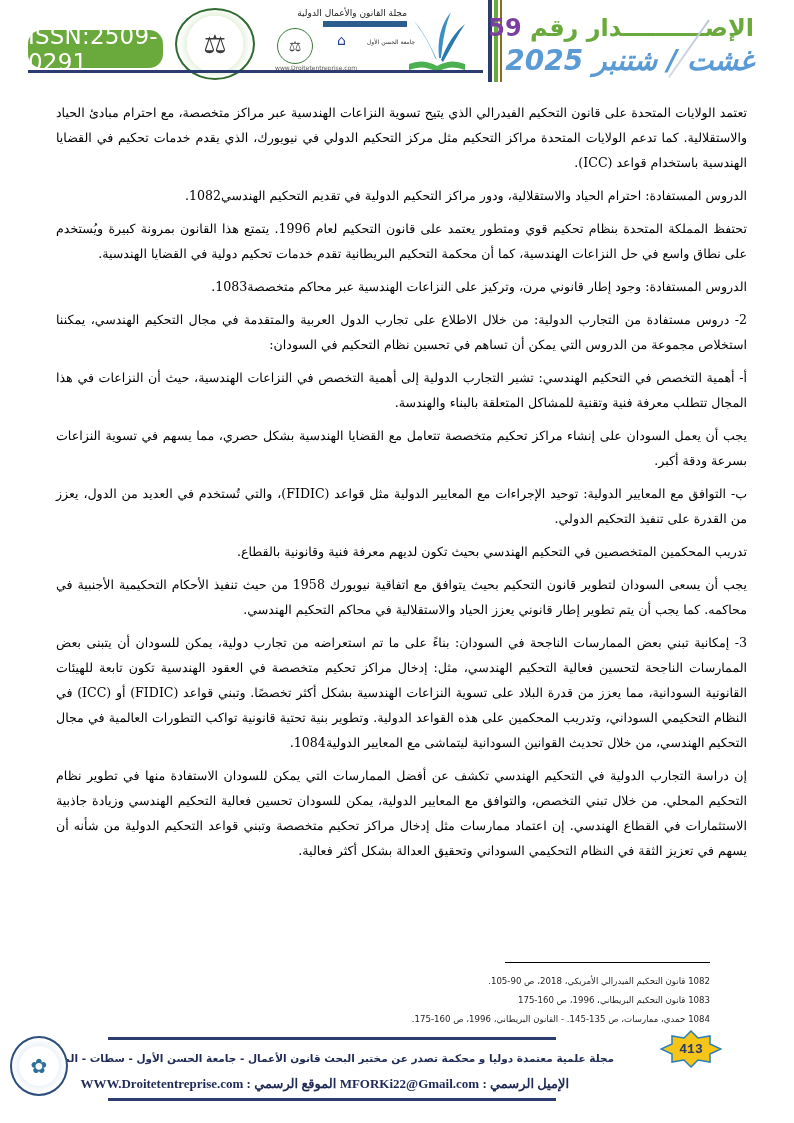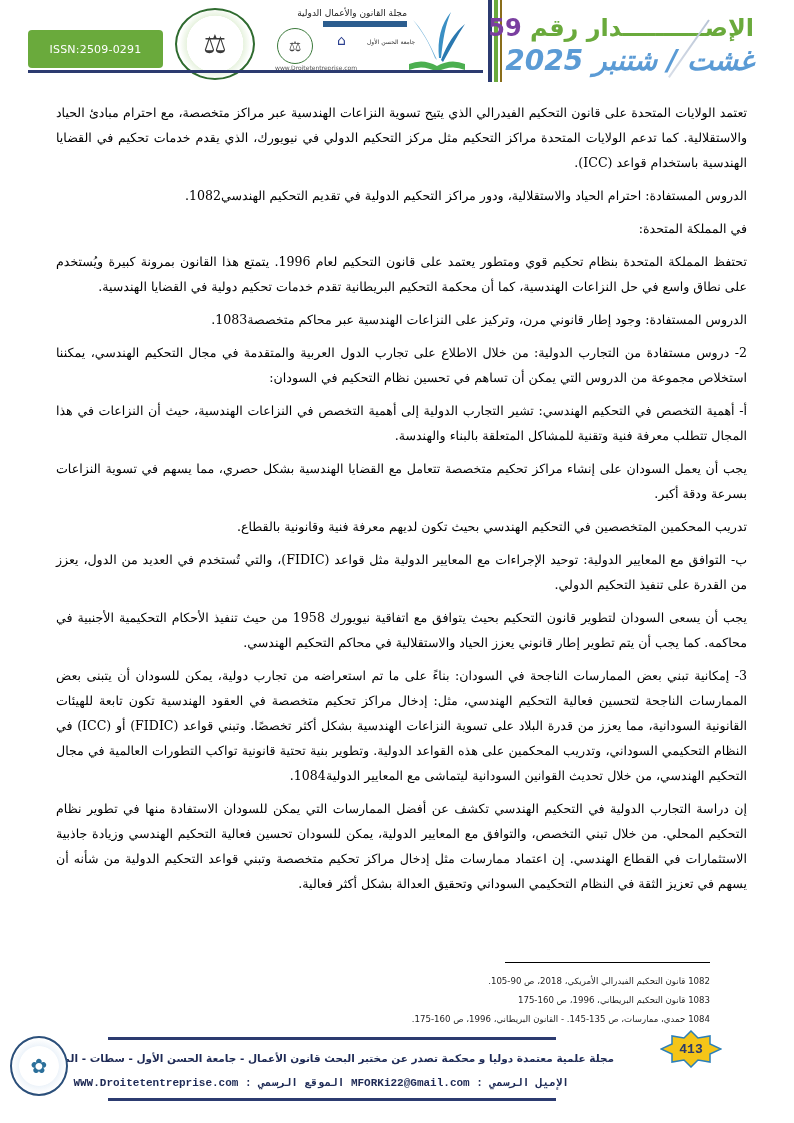--- a/index.html
+++ b/index.html
@@ -1,19 +1,19 @@
 <!DOCTYPE html>
 <html><head>
 <meta charset="utf-8">
 <style>
   html, body { margin:0; padding:0; background:#fff; }
   body { width:794px; height:1123px; position:relative; overflow:hidden; font-family:"DejaVu Sans", sans-serif; color:#000; }
 
   
-  .issn { position:absolute; left:28px; top:30px; width:135px; height:38px; background:#6aaa3c; border-radius:4px; color:#fff; font-family:"DejaVu Sans", sans-serif; font-size:11px; display:flex; align-items:center; justify-content:center; letter-spacing:0.2px; }
+  .issn { position:absolute; left:28px; top:30px; width:135px; height:38px; background:#6aaa3c; border-radius:14px; color:#fff; font-family:"DejaVu Sans", sans-serif; font-size:23px; display:flex; align-items:center; justify-content:center; letter-spacing:0.2px; }
   .seal { position:absolute; left:175px; top:8px; width:80px; height:72px; border-radius:50%; border:2px solid #2f6b2f; box-sizing:border-box; display:flex; align-items:center; justify-content:center; background:radial-gradient(circle,#fff 55%,#e8f3e0 56%,#fff 70%); }
   .seal .scale { font-size:26px; color:#3a3a3a; }
   .journal-logo { position:absolute; left:275px; top:6px; width:200px; height:70px; }
   .jl-title { position:absolute; right:68px; top:2px; font-size:9px; color:#222; direction:rtl; white-space:nowrap; font-family:"DejaVu Sans", sans-serif; }
   .jl-band { position:absolute; left:48px; top:15px; width:84px; height:6px; background:#2b5d8f; }
   .jl-seal { position:absolute; left:2px; top:22px; width:34px; height:34px; border-radius:50%; border:1px solid #3c7a3c; font-size:14px; display:flex; align-items:center; justify-content:center; color:#444; }
   .jl-arch { position:absolute; left:62px; top:26px; font-size:14px; color:#2b3f8f; }
   .jl-univ { position:absolute; left:92px; top:32px; font-size:6px; color:#333; direction:rtl; }
   .jl-url { position:absolute; left:0; top:58px; font-size:6px; color:#555; font-family:"DejaVu Sans", sans-serif; }
   .jl-book { position:absolute; right:8px; top:2px; width:60px; height:66px; }
@@ -35,21 +35,21 @@
   
   .fn-rule { position:absolute; left:505px; top:962px; width:205px; height:1px; background:#000; }
   .footnotes { position:absolute; right:84px; top:972px; direction:rtl; font-family:"DejaVu Sans", sans-serif; font-size:8.6px; line-height:19px; color:#222; }
   .footnotes div { white-space:nowrap; }
 
   
   .foot-rule { position:absolute; left:108px; width:448px; height:3px; background:#2c3b70; }
   .fr1 { top:1037px; }
   .fr2 { top:1098px; }
   .foot-l1 { position:absolute; right:180px; top:1052px; direction:rtl; font-family:"DejaVu Sans", sans-serif; font-size:10.5px; font-weight:bold; color:#1e2a55; white-space:nowrap; }
-  .foot-l2 { position:absolute; right:225px; top:1076px; direction:rtl; font-family:Liberation Mono, monospace; font-size:11px; font-weight:bold; color:#1e2a55; white-space:nowrap; }
+  .foot-l2 { position:absolute; right:225px; top:1076px; direction:rtl; font-family:Liberation Serif, serif; font-size:13px; font-weight:bold; color:#1e2a55; white-space:nowrap; }
   .page-badge { position:absolute; left:660px; top:1030px; width:62px; height:38px; }
   .page-num { position:absolute; left:660px; top:1030px; width:62px; height:38px; display:flex; align-items:center; justify-content:center; font-family:Liberation Mono, monospace; font-weight:bold; font-size:13px; color:#2b3a6a; }
   .foot-seal { position:absolute; left:10px; top:1036px; width:58px; height:60px; border-radius:50%; border:2px solid #2b4f7a; box-sizing:border-box; display:flex; align-items:center; justify-content:center; font-size:20px; color:#2b6f9a; background:radial-gradient(circle,#fff 50%,#eef4fa 52%,#fff 70%); }
 </style>
 </head>
 <body>
 
 <div class="issn">ISSN:2509-0291</div>
 
 <div class="seal">
@@ -78,28 +78,27 @@
 
 <div class="issue-line">
   <span class="lbl">الإصــــــــــدار رقم </span><span class="num">59</span>
 </div>
 <div class="date-line">غشت / شتنبر 2025</div>
 <div class="diag"></div>
 
 <div class="content">
   <p>تعتمد الولايات المتحدة على قانون التحكيم الفيدرالي الذي يتيح تسوية النزاعات الهندسية عبر مراكز متخصصة، مع احترام مبادئ الحياد والاستقلالية. كما تدعم الولايات المتحدة مراكز التحكيم مثل مركز التحكيم الدولي في نيويورك، الذي يقدم خدمات تحكيم في القضايا الهندسية باستخدام قواعد (ICC).</p>
   <p>الدروس المستفادة: احترام الحياد والاستقلالية، ودور مراكز التحكيم الدولية في تقديم التحكيم الهندسي1082.</p>
-  <p>في المملكة المتحدة:</p>
   <p>تحتفظ المملكة المتحدة بنظام تحكيم قوي ومتطور يعتمد على قانون التحكيم لعام 1996. يتمتع هذا القانون بمرونة كبيرة ويُستخدم على نطاق واسع في حل النزاعات الهندسية، كما أن محكمة التحكيم البريطانية تقدم خدمات تحكيم دولية في القضايا الهندسية.</p>
   <p>الدروس المستفادة: وجود إطار قانوني مرن، وتركيز على النزاعات الهندسية عبر محاكم متخصصة1083.</p>
   <p>2- دروس مستفادة من التجارب الدولية: من خلال الاطلاع على تجارب الدول العربية والمتقدمة في مجال التحكيم الهندسي، يمكننا استخلاص مجموعة من الدروس التي يمكن أن تساهم في تحسين نظام التحكيم في السودان:</p>
   <p>أ- أهمية التخصص في التحكيم الهندسي: تشير التجارب الدولية إلى أهمية التخصص في النزاعات الهندسية، حيث أن النزاعات في هذا المجال تتطلب معرفة فنية وتقنية للمشاكل المتعلقة بالبناء والهندسة.</p>
   <p>يجب أن يعمل السودان على إنشاء مراكز تحكيم متخصصة تتعامل مع القضايا الهندسية بشكل حصري، مما يسهم في تسوية النزاعات بسرعة ودقة أكبر.</p>
+  <p>ب- التوافق مع المعايير الدولية: توحيد الإجراءات مع المعايير الدولية مثل قواعد (FIDIC)، والتي تُستخدم في العديد من الدول، يعزز من القدرة على تنفيذ التحكيم الدولي.</p>
   <p>تدريب المحكمين المتخصصين في التحكيم الهندسي بحيث تكون لديهم معرفة فنية وقانونية بالقطاع.</p>
-  <p>ب- التوافق مع المعايير الدولية: توحيد الإجراءات مع المعايير الدولية مثل قواعد (FIDIC)، والتي تُستخدم في العديد من الدول، يعزز من القدرة على تنفيذ التحكيم الدولي.</p>
   <p>يجب أن يسعى السودان لتطوير قانون التحكيم بحيث يتوافق مع اتفاقية نيويورك 1958 من حيث تنفيذ الأحكام التحكيمية الأجنبية في محاكمه. كما يجب أن يتم تطوير إطار قانوني يعزز الحياد والاستقلالية في محاكم التحكيم الهندسي.</p>
   <p>3- إمكانية تبني بعض الممارسات الناجحة في السودان: بناءً على ما تم استعراضه من تجارب دولية، يمكن للسودان أن يتبنى بعض الممارسات الناجحة لتحسين فعالية التحكيم الهندسي، مثل: إدخال مراكز تحكيم متخصصة في العقود الهندسية تكون تابعة للهيئات القانونية السودانية، مما يعزز من قدرة البلاد على تسوية النزاعات الهندسية بشكل أكثر تخصصًا. وتبني قواعد (FIDIC) أو (ICC) في النظام التحكيمي السوداني، وتدريب المحكمين على هذه القواعد الدولية. وتطوير بنية تحتية قانونية تواكب التطورات العالمية في مجال التحكيم الهندسي، من خلال تحديث القوانين السودانية ليتماشى مع المعايير الدولية1084.</p>
   <p>إن دراسة التجارب الدولية في التحكيم الهندسي تكشف عن أفضل الممارسات التي يمكن للسودان الاستفادة منها في تطوير نظام التحكيم المحلي. من خلال تبني التخصص، والتوافق مع المعايير الدولية، يمكن للسودان تحسين فعالية التحكيم الهندسي وزيادة جاذبية الاستثمارات في القطاع الهندسي. إن اعتماد ممارسات مثل إدخال مراكز تحكيم متخصصة وتبني قواعد التحكيم الدولية من شأنه أن يسهم في تعزيز الثقة في النظام التحكيمي السوداني وتحقيق العدالة بشكل أكثر فعالية.</p>
 </div>
 
 <div class="fn-rule"></div>
 <div class="footnotes">
   <div>1082 قانون التحكيم الفيدرالي الأمريكي، 2018، ص 90-105.</div>
   <div>1083 قانون التحكيم البريطاني، 1996، ص 160-175</div>
   <div>1084 حمدي، ممارسات، ص 135-145. - القانون البريطاني، 1996، ص 160-175.</div>

